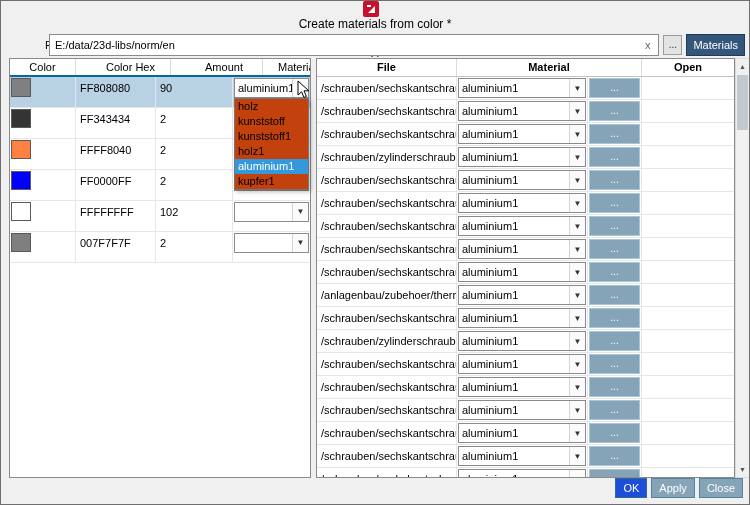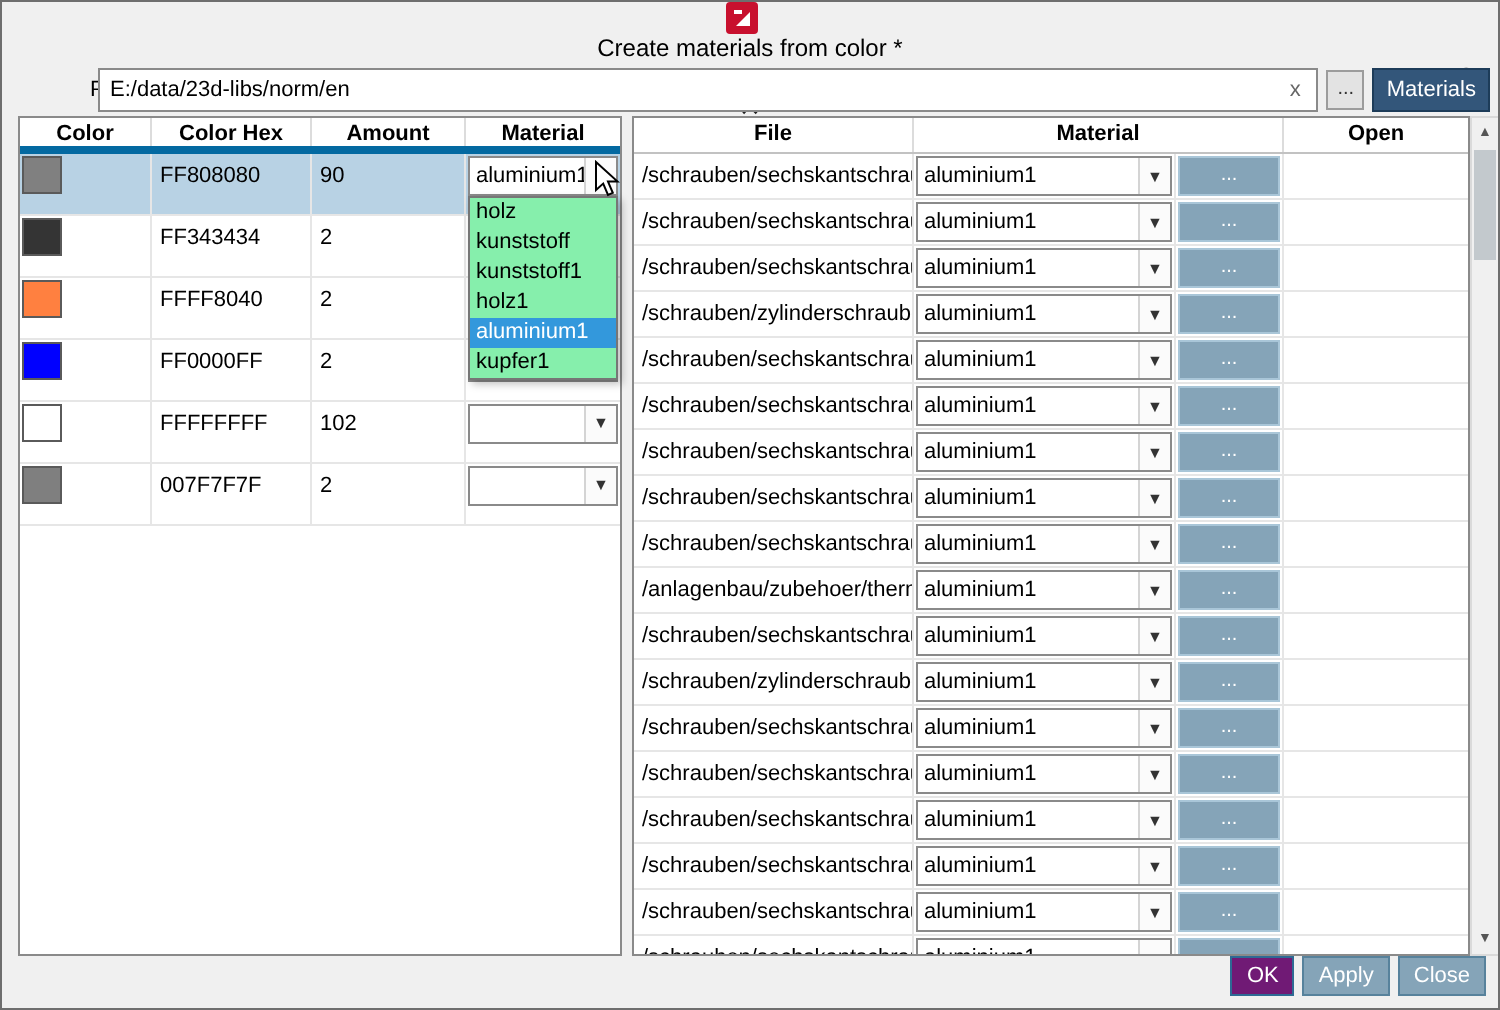--- a/index.html
+++ b/index.html
@@ -36,35 +36,35 @@
   .combo { margin:1px; height:20px; background:#fff; border:1px solid #8a8a8a;
            display:flex; align-items:stretch; overflow:hidden; }
   .cval { flex:1; padding-left:3px; line-height:18px; white-space:nowrap; overflow:hidden; }
   .carrow { width:16px; display:flex; align-items:center; justify-content:center;
             font-size:8px; color:#333; border-left:1px solid #d4d4d4; background:#fbfbfb; }
 
   
   .color-table { position:absolute; left:8px; top:57px; width:302px; height:420px;
                  background:#fff; border:1px solid #8a8a8a; overflow:hidden; }
   .lt-header, .lrow { display:grid; grid-template-columns:66px 80px 77px 1fr; }
-  .lt-header { height:18px; border-bottom:4px solid #0369a1; font-weight:bold; }
+  .lt-header { height:18px; border-bottom:2px solid #0369a1; font-weight:normal;gap:15px; }
   .hcell { text-align:center; line-height:17px; border-right:1px solid #dcdcdc;
            overflow:hidden; white-space:nowrap; }
   .hcell:last-child { border-right:none; }
   .lrow { height:31px; border-bottom:1px solid #e6e6e6; }
   .lrow.selected { background:var(--sel,#b8d2e4); }
   .lcell { border-right:1px solid #e6e6e6; line-height:22px; padding-left:4px;
            overflow:hidden; white-space:nowrap; }
   .lcell:last-child { border-right:none; }
   .color-cell { padding:1px 0 0 1px; }
   .swatch { width:20px; height:19px; border:1px solid #5a5a5a; }
   .mcell { padding:0; }
 
   
-  .dropdown-popup { position:absolute; left:233px; top:97px; width:75px; background:#86efac;
+  .dropdown-popup { position:absolute; left:233px; top:97px; width:75px; background:#c2410c;
                     border:1px solid #767676; z-index:20; box-shadow:2px 2px 4px rgba(0,0,0,.25); }
   .opt { height:15px; line-height:15px; padding-left:3px; white-space:nowrap; overflow:hidden; }
   .opt.sel { background:var(--hl,#3398dc); color:#fff; }
 
   
   .file-table { position:absolute; left:315px; top:57px; width:419px; height:420px;
                 background:#fff; border:1px solid #8a8a8a; overflow:hidden; }
   .rt-header { display:grid; grid-template-columns:140px 185px 1fr; height:18px;
                border-bottom:1px solid #c2c2c2; font-weight:bold; }
   .rrow { display:grid; grid-template-columns:140px 131px 54px 1fr; height:23px;
@@ -82,21 +82,21 @@
                background:#f0f0f0; border:1px solid #dadada; }
   .sb-up,.sb-down { position:absolute; left:0; right:0; height:15px; display:flex;
                     align-items:center; justify-content:center; font-size:7px; color:#555; }
   .sb-down { bottom:0; }
   .sb-thumb { position:absolute; left:1px; right:1px; top:16px; height:55px; background:#c3c9cd; }
 
   
   .footer { position:absolute; right:6px; bottom:6px; display:flex; gap:4px; }
   .fbtn { height:20px; padding:0 7px; color:#fff; font-family:inherit; font-size:11px;
           background:var(--steel,#85a4b8); border:1px solid #57829c; }
-  .fbtn.ok { background:#701a75; border-color:#2e6a94; }
+  .fbtn.ok { background:#1d4ed8; border-color:#2e6a94; }
 
   .cursor { position:absolute; left:296px; top:79px; z-index:60; }
 </style>
 </head>
 <body>
 
 <div class="dialog">
 
   <div class="titlebar">
     <span class="app-icon">

